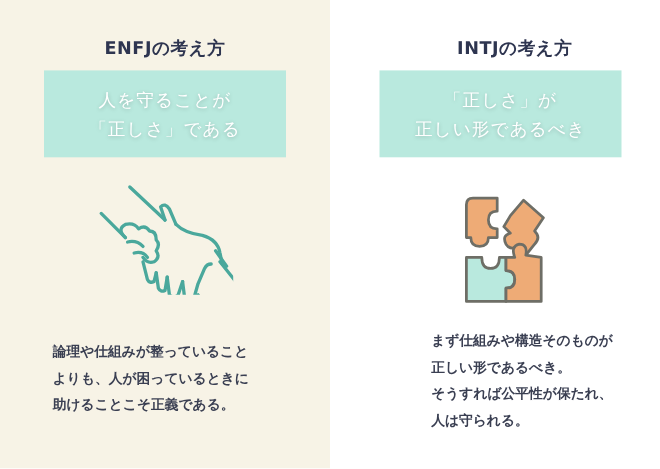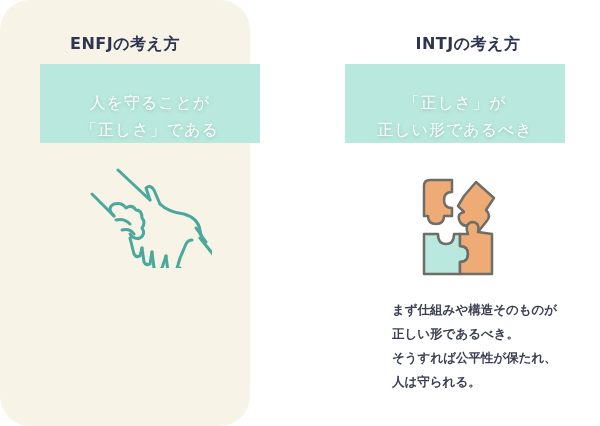--- a/index.html
+++ b/index.html
@@ -1,21 +1,21 @@
 <!DOCTYPE html>
 <html><head>
 <meta charset="utf-8">
 <style>
   html, body { margin: 0; padding: 0; }
   body { width: 600px; height: 426px; position: relative; overflow: hidden; background: #ffffff; font-family: "DejaVu Sans", "Liberation Sans", sans-serif; }
   .panel { position: absolute; top: 0; height: 426px; }
-  .panel.left { left: 0; width: 250px; background: #f7f3e6; border-radius: 30px; }
+  .panel.left { left: 0; width: 300px; background: #f7f3e6; }
   .panel.right { left: 300px; width: 336px; background: #ffffff; }
   .title { position: absolute; top: 34px; left: 0; right: 0; text-align: center; font-weight: bold; font-size: 16px; color: #2e3550; letter-spacing: 0.5px; }
-  .box { position: absolute; top: 64px; height: 79px; width: 220px; background: #b9e9de; display: flex; align-items: flex-end; justify-content: center; text-align: center; }
+  .box { position: absolute; top: 64px; height: 79px; width: 220px; background: #b9e9de; display: flex; align-items: center; justify-content: center; text-align: center; }
   .panel.left .box { left: 40px; }
   .panel.right .box { left: 45px; }
   .box-text { color: #ffffff; font-size: 16px; line-height: 27px; text-shadow: 0 1px 4px rgba(0,0,0,0.22); white-space: pre-line; letter-spacing: 1px; }
   .icon { position: absolute; }
   .desc { position: absolute; font-size: 12.5px; font-weight: bold; color: #3a3f52; line-height: 24px; white-space: pre-line; }
   .panel.left .desc { left: 48px; top: 308px; }
   .panel.right .desc { left: 52px; top: 298px; margin-left: 40px; }
 </style>
 </head>
 <body>
@@ -37,20 +37,23 @@
       <path d="M26 48 Q18 40 26 36 Q34 34 38 40 Q44 36 48 42 Q54 42 54 50 Q58 54 54 60 Q58 66 52 70 Q46 72 42 66"></path>
       <path d="M28 52 Q36 50 42 56"></path>
       <path d="M34 62 Q42 60 46 66"></path>
       <path d="M42 70 L46 86 Q48 90 52 88 L54 80"></path>
       <path d="M54 80 L56 94 Q58 98 62 96 L64 84"></path>
       <path d="M64 84 L66 100 Q70 104 74 100 L78 88"></path>
       <path d="M78 88 L80 104 Q84 108 88 104 L92 90 L98 76 Q100 72 104 72"></path>
       <line x1="92" y1="100" x2="104" y2="118"></line>
     </g>
   </svg>
+  <div class="desc">論理や仕組みが整っていること
+よりも、人が困っているときに
+助けることこそ正義である。</div>
 </div>
 
 <div class="panel right">
   <div class="title">INTJの考え方</div>
   <div class="box">
     <div class="box-text">「正しさ」が
 正しい形であるべき</div>
   </div>
   <svg class="icon" style="left:120px; top:176px;" width="76" height="100" viewBox="0 0 76 100">
     <g stroke="#6e6e66" stroke-width="2.5" stroke-linejoin="round">

